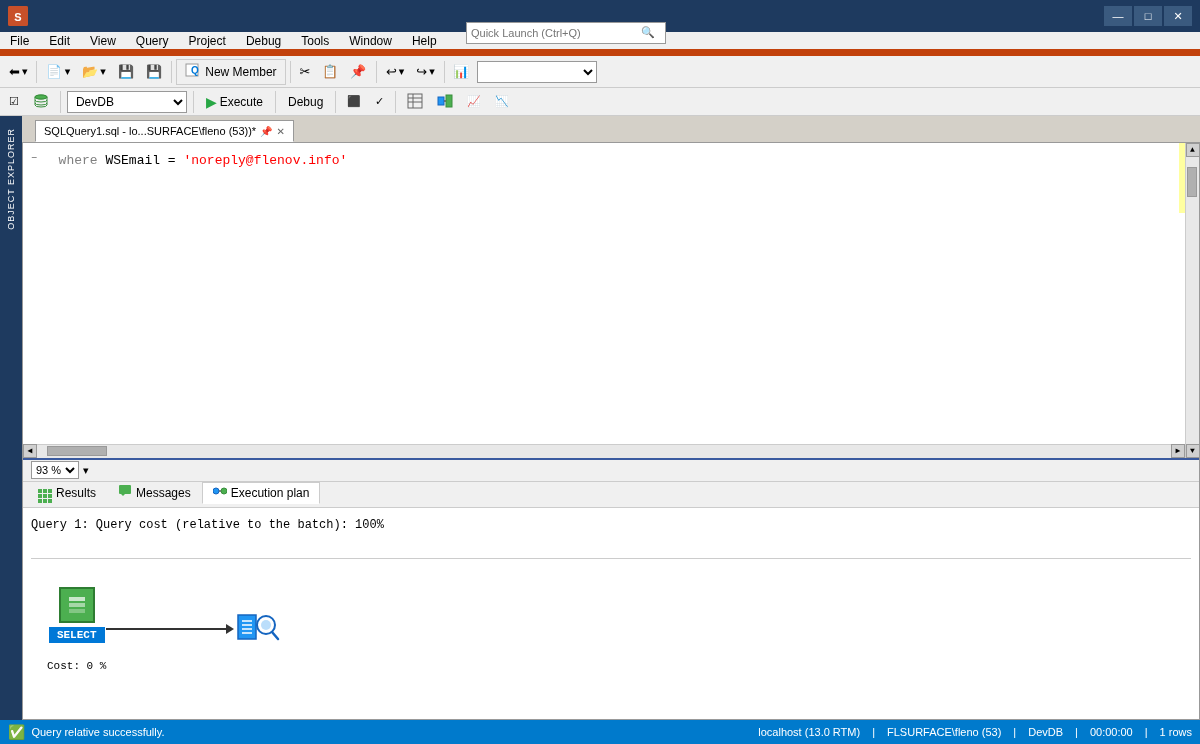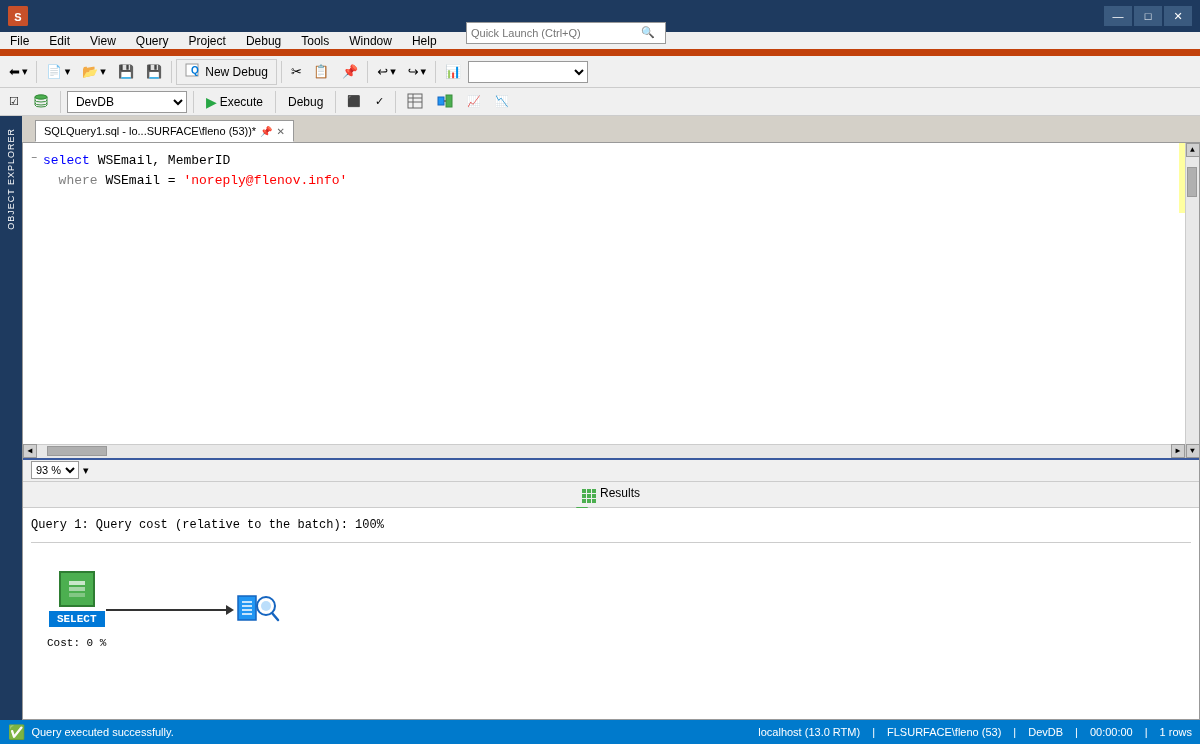--- a/index.html
+++ b/index.html
@@ -223,26 +223,25 @@
     .results-pane {
       height: 40%;
       background: white;
       display: flex;
       flex-direction: column;
     }
 
     
     .results-tabs {
       display: flex;
-      align-items: center;
+      align-items: flex-start;
       background: #f0f0f0;
       border-bottom: 1px solid #ccc;
       height: 26px;
       padding: 0 4px;
-      flex-direction: column;
     }
     .results-tab {
       display: flex;
       align-items: center;
       gap: 4px;
       padding: 2px 10px;
       font-size: 12px;
       cursor: pointer;
       height: 22px;
       border: 1px solid transparent;
@@ -255,21 +254,21 @@
 
     
     .exec-plan-content {
       flex: 1;
       padding: 8px;
       font-family: 'Consolas', 'Courier New', monospace;
       font-size: 12px;
       overflow: auto;
       background: white;
     }
-    .plan-header { margin-bottom: 8px; line-height: 1.5; }
+    .plan-header { margin-bottom: 24px; line-height: 1.5; }
     .plan-diagram {
       display: flex;
       align-items: center;
       padding: 16px;
       gap: 0;
       position: relative;
       margin-top: 8px;
     }
 
     
@@ -400,21 +399,21 @@
   </button>
   <div class="toolbar-sep"></div>
 
   <button class="new-query-btn">
     <span>
       <svg width="16" height="16" viewBox="0 0 16 16">
         <rect width="12" height="12" x="1" y="2" fill="white" stroke="#999" stroke-width="1"></rect>
         <text x="6" y="12" font-size="10" fill="#0078d7" font-weight="bold">Q</text>
       </svg>
     </span>
-    <span>New Debug</span>
+    <span>New Member</span>
   </button>
   <div class="toolbar-sep"></div>
 
   <button class="toolbar-btn">
     <span class="tb-icon">✂</span>
   </button>
   <button class="toolbar-btn">
     <span class="tb-icon">📋</span>
   </button>
   <button class="toolbar-btn">
@@ -523,24 +522,20 @@
         <span class="tab-pin">📌</span>
         <span class="tab-close">✕</span>
       </div>
     </div>
 
     <div class="editor-container">
 
       <div class="editor" style="height:55%; position:relative;">
         <div class="editor-inner">
           <span class="editor-line-collapse">−</span>
-          <div>
-            <span class="kw-blue">select</span>
-            <span class="plain"> WSEmail, MemberID</span>
-          </div>
           <div>
             &nbsp;&nbsp;<span class="kw-gray">where</span>
             <span class="plain"> WSEmail = </span>
             <span class="str-red">'noreply@flenov.info'</span>
           </div>
         </div>
 
         <div class="vscroll">
           <div class="vscroll-btn">▲</div>
           <div class="vscroll-track">
@@ -620,21 +615,21 @@
                 <svg width="24" height="24" viewBox="0 0 24 24">
                   <rect x="2" y="2" width="20" height="20" fill="#4caf50"></rect>
                   <rect x="4" y="4" width="16" height="4" fill="white" opacity="0.7"></rect>
                   <rect x="4" y="10" width="16" height="4" fill="white" opacity="0.5"></rect>
                   <rect x="4" y="16" width="16" height="4" fill="white" opacity="0.3"></rect>
                 </svg>
               </div>
               <div style="background:#0078d7;color:white;padding:2px 8px;font-size:11px;font-weight:bold;text-align:center;">
                 <span>SELECT</span>
               </div>
-              <div style="font-size:11px;text-align:center;margin-top:10px;">Cost: 0 %</div>
+              <div style="font-size:11px;text-align:center;margin-top:17px;">Cost: 0 %</div>
             </div>
 
             <div class="connector">
               <div class="connector-line"></div>
               <div class="connector-arrow"></div>
             </div>
 
             <div style="display:flex;flex-direction:column;align-items:center;">
               <div style="width:48px;height:48px;display:flex;align-items:center;justify-content:center;margin-bottom:4px;">
                 <svg width="44" height="44" viewBox="0 0 44 44">
@@ -654,21 +649,21 @@
         </div>
       </div>
 
     </div>
   </div>
 </div>
 
 <div class="status-bar">
   <div class="status-left">
     <span class="status-success">✅</span>
-    <span>Query executed successfully.</span>
+    <span>Query relative successfully.</span>
   </div>
   <div class="status-right">
     <span>localhost (13.0 RTM)</span>
     <span>|</span>
     <span>FLSURFACE\fleno (53)</span>
     <span>|</span>
     <span>DevDB</span>
     <span>|</span>
     <span>00:00:00</span>
     <span>|</span>

